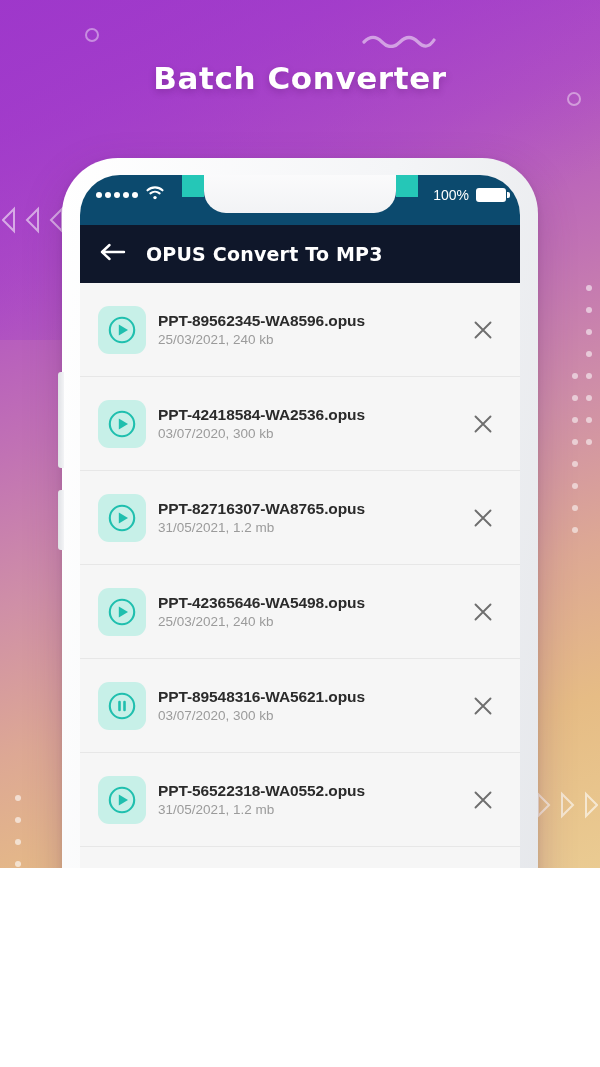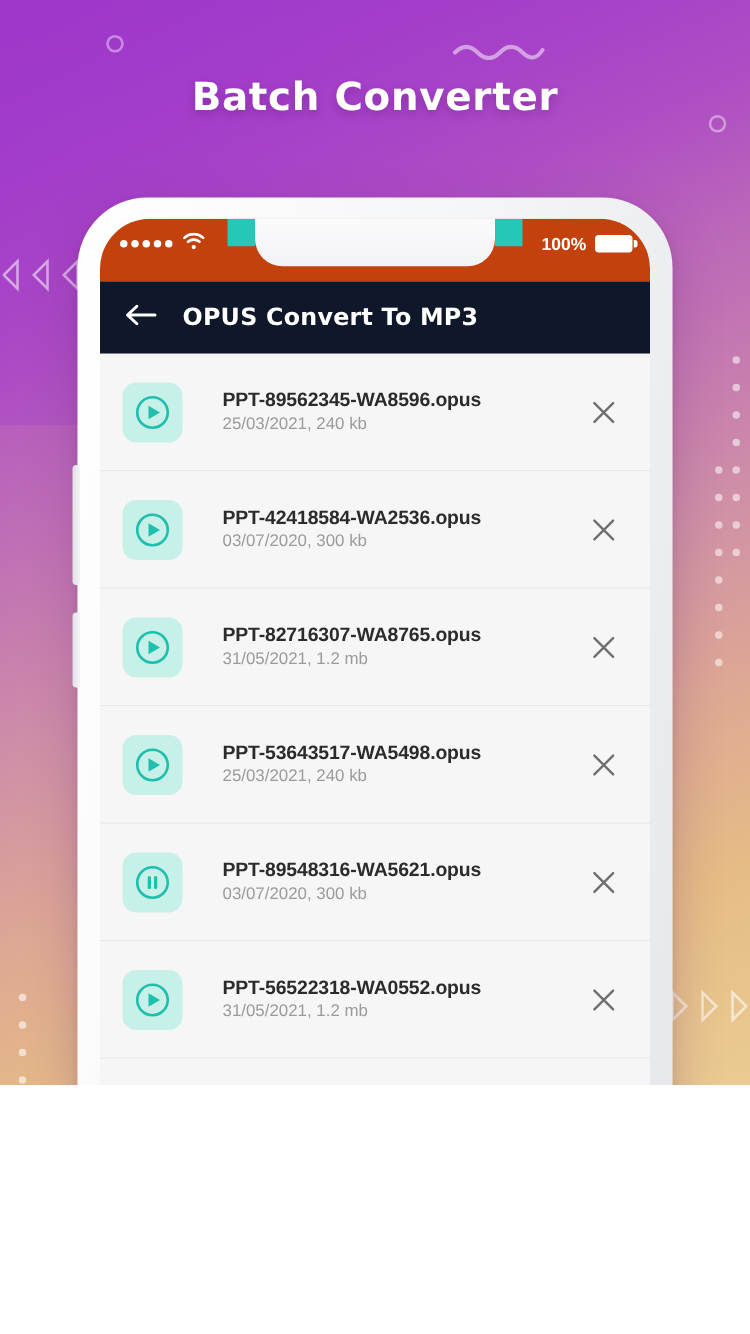--- a/index.html
+++ b/index.html
@@ -123,22 +123,21 @@
     height: 923px;
     border-radius: 40px 40px 12px 12px;
     overflow: hidden;
     background: #f4f4f4;
   }
 
   
   #statusbar {
     position: relative;
     height: 50px;
-    background: #c2410c;
-    font-weight: bold;
+    background: #0c4a6e;
   }
   #statusbar .notch {
     position: absolute;
     left: 50%; margin-left: -96px; top: -2px;
     width: 192px; height: 40px;
     background: linear-gradient(180deg,#fbfbfc,#f2f3f5);
     border-radius: 0 0 22px 22px;
   }
   #statusbar .corner-l,
   #statusbar .corner-r {
@@ -206,21 +205,21 @@
   }
   .media-btn {
     flex: 0 0 auto;
     width: 48px; height: 48px;
     border-radius: 11px;
     background: #c7f0e8;
     display: flex; align-items: center; justify-content: center;
   }
   .row-texts {
     flex: 1 1 auto;
-    padding-left: 32px;
+    padding-left: 12px;
     min-width: 0;
   }
   .row-name {
     font-size: 15.5px;
     color: #2b2b2b;
     font-weight: bold;
     letter-spacing: -.1px;
     white-space: nowrap;
   }
   .row-meta {
@@ -445,21 +444,21 @@
         </div>
 
         <div class="file-row">
           <span class="media-btn">
             <svg width="30" height="30" viewBox="0 0 30 30">
               <circle cx="15" cy="15" r="12.2" fill="none" stroke="#1fbfae" stroke-width="2.1"></circle>
               <path d="M11.8 9.6 L21 15 L11.8 20.4 Z" fill="#1fbfae"></path>
             </svg>
           </span>
           <span class="row-texts">
-            <span class="row-name">PPT-53643517-WA5498.opus</span>
+            <span class="row-name">PPT-42365646-WA5498.opus</span>
             <span class="row-meta">25/03/2021, 240 kb</span>
           </span>
           <span class="remove-btn">
             <svg width="22" height="22" viewBox="0 0 22 22">
               <path d="M3.5 3.5 L18.5 18.5 M18.5 3.5 L3.5 18.5" stroke="#6e6e6e" stroke-width="1.9" stroke-linecap="round"></path>
             </svg>
           </span>
         </div>
 
         <div class="file-row">

